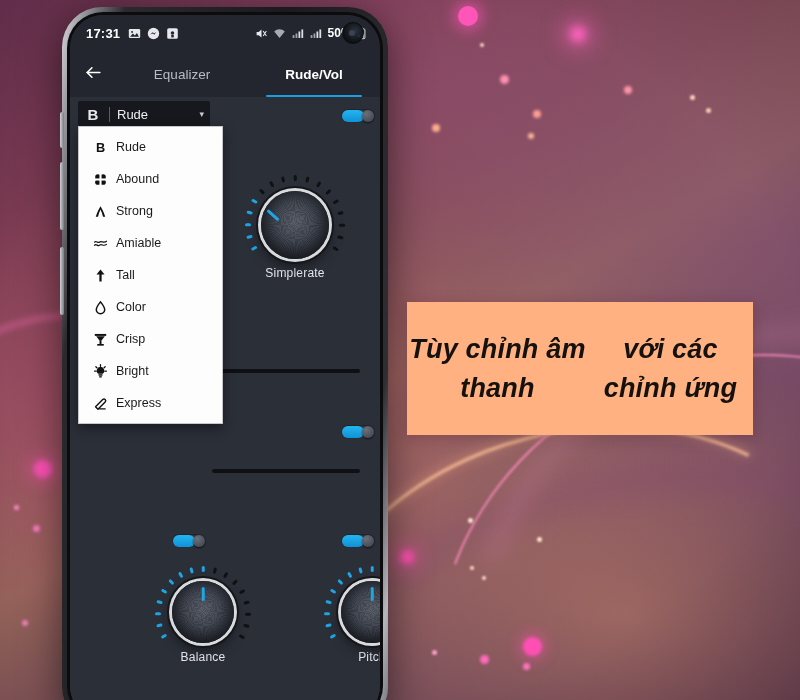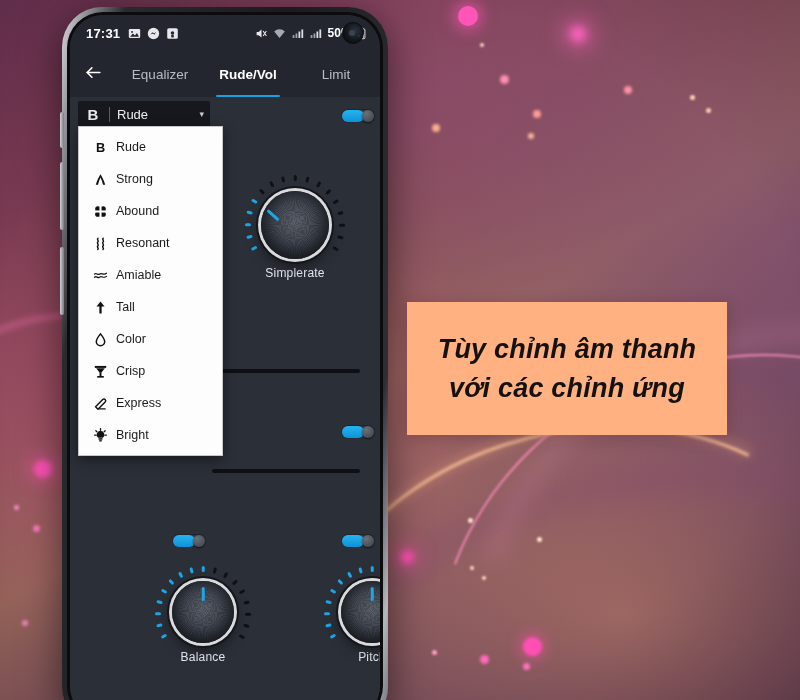--- a/index.html
+++ b/index.html
@@ -202,23 +202,23 @@
   .knob-label { color:#e7e9ee; font-size:12px; margin-top:7px; letter-spacing:0.2px; }
   .ticks { position:absolute; left:0; top:0; width:100%; height:100%; pointer-events:none; }
   .tick { position:absolute; left:50%; top:50%; transform-origin:0 0; }
   .tick i { display:block; width:6px; height:2.5px; border-radius:2px; background:#0f1115; }
   .tick.on i { background:#1fa5e4; }
 
   .divider { position:absolute; height:4px; border-radius:3px; background:#0e1014; }
 
   
   #banner {
-    position:absolute; left:407px; top:302px; width:320px; height:133px;
+    position:absolute; left:407px; top:302px; width:346px; height:133px;
     background:#ffb182;
-    display:flex; flex-direction:column; align-items:center; justify-content:center;
+    display:flex; flex-direction:row; align-items:center; justify-content:center;
     box-shadow:0 3px 14px rgba(60,20,30,0.25);
   }
   #banner .bl {
     color:#15110f; font-style:italic; font-weight:700;
     font-size:27px; line-height:1.42; text-align:center; letter-spacing:0.2px;
   }
 </style>
 </head>
 <body>
 
@@ -334,21 +334,20 @@
           <span>
             <svg viewBox="0 0 24 24" fill="none" stroke="#ffffff" stroke-width="2" stroke-linecap="round" stroke-linejoin="round">
                 <line x1="20" y1="12" x2="4" y2="12"></line>
                 <polyline points="10,6 4,12 10,18"></polyline>
               </svg>
           </span>
         </div>
         <div class="tabs">
           <div class="tab">Equalizer</div>
           <div class="tab active">Rude/Vol</div>
-          <div class="tab">Limit</div>
         </div>
       </div>
 
       <div id="appbody">
 
         <div class="knob-wrap" style="left:166px;top:78px;width:118px;">
           <div class="ticks" style="left:9px;top:0;width:100px;height:100px;">
               <div class="tick on" style="transform: rotate(150deg) translate(44px, -1.25px);">
                 <i></i>
               </div>
@@ -526,46 +525,37 @@
               <span class="dd-ico">
                 <svg viewBox="0 0 20 20" width="15" height="15">
                   <text x="10" y="16" font-family="Liberation Sans, sans-serif" font-size="17" font-weight="900" text-anchor="middle" fill="#111">B</text>
                 </svg>
               </span>
               <span class="dd-lbl">Rude</span>
             </div>
             <div class="dd-item">
               <span class="dd-ico">
                 <svg viewBox="0 0 20 20" width="15" height="15">
-                  <path d="M10 3 C12.6 7.5 14.8 12 16.3 17 L13.3 17 C12.6 13.5 11.5 10.2 10 7.2 C8.5 10.2 7.4 13.5 6.7 17 L3.7 17 C5.2 12 7.4 7.5 10 3 Z" fill="#111"></path>
-                </svg>
-              </span>
-              <span class="dd-lbl">Strong</span>
-            </div>
-            <div class="dd-item">
-              <span class="dd-ico">
-                <svg viewBox="0 0 20 20" width="15" height="15">
                   <circle cx="6.5" cy="6.5" r="3.6" fill="#111"></circle>
                   <circle cx="13.5" cy="6.5" r="3.6" fill="#111"></circle>
                   <circle cx="6.5" cy="13.5" r="3.6" fill="#111"></circle>
                   <circle cx="13.5" cy="13.5" r="3.6" fill="#111"></circle>
                   <rect x="8.6" y="3" width="2.8" height="14" fill="#fff"></rect>
                   <rect x="3" y="8.6" width="14" height="2.8" fill="#fff"></rect>
                 </svg>
               </span>
               <span class="dd-lbl">Abound</span>
             </div>
             <div class="dd-item">
               <span class="dd-ico">
                 <svg viewBox="0 0 20 20" width="15" height="15">
-                  <path d="M6.6 3 C4.4 4.6 8.6 6.3 6.4 8 C4.2 9.7 8.6 11.4 6.4 13.2 C4.4 14.8 8.4 16.3 6.4 18" stroke="#111" stroke-width="2" fill="none" stroke-linecap="round"></path>
-                  <path d="M13.6 3 C11.4 4.6 15.6 6.3 13.4 8 C11.2 9.7 15.6 11.4 13.4 13.2 C11.4 14.8 15.4 16.3 13.4 18" stroke="#111" stroke-width="2" fill="none" stroke-linecap="round"></path>
-                </svg>
-              </span>
-              <span class="dd-lbl">Resonant</span>
+                  <path d="M10 3 C12.6 7.5 14.8 12 16.3 17 L13.3 17 C12.6 13.5 11.5 10.2 10 7.2 C8.5 10.2 7.4 13.5 6.7 17 L3.7 17 C5.2 12 7.4 7.5 10 3 Z" fill="#111"></path>
+                </svg>
+              </span>
+              <span class="dd-lbl">Strong</span>
             </div>
             <div class="dd-item">
               <span class="dd-ico">
                 <svg viewBox="0 0 20 20" width="15" height="15">
                   <path d="M2 8.2 C4.4 5.4 6.4 10.4 9 8 C11.4 5.8 14 10.2 18 7" stroke="#111" stroke-width="1.6" fill="none" stroke-linecap="round"></path>
                   <path d="M2 12.4 C4.4 9.6 6.4 14.6 9 12.2 C11.4 10 14 14.4 18 11.2" stroke="#111" stroke-width="1.6" fill="none" stroke-linecap="round"></path>
                 </svg>
               </span>
               <span class="dd-lbl">Amiable</span>
             </div>
@@ -589,47 +579,47 @@
             <div class="dd-item">
               <span class="dd-ico">
                 <svg viewBox="0 0 20 20" width="15" height="15">
                   <rect x="2.4" y="2.6" width="15.2" height="2.6" fill="#111"></rect>
                   <path d="M4.2 5.6 L15.8 5.6 L11.3 11.4 L8.7 11.4 Z" fill="#111"></path>
                   <rect x="8.7" y="11" width="2.6" height="5.2" fill="#111"></rect>
                   <rect x="5.6" y="16" width="8.8" height="2.2" fill="#111"></rect>
                 </svg>
               </span>
               <span class="dd-lbl">Crisp</span>
-            </div>
-            <div class="dd-item">
-              <span class="dd-ico">
-                <svg viewBox="0 0 20 20" width="15" height="15">
-                  <path d="M3.4 14.4 L13 4.8 A2.2 2.2 0 0 1 16.2 8 L6.6 17.6 Z" fill="none" stroke="#111" stroke-width="1.9" stroke-linejoin="round"></path>
-                  <line x1="8.6" y1="17.2" x2="16.2" y2="17.2" stroke="#111" stroke-width="1.7" stroke-linecap="round"></line>
-                </svg>
-              </span>
-              <span class="dd-lbl">Express</span>
             </div>
             <div class="dd-item">
               <span class="dd-ico">
                 <svg viewBox="0 0 20 20" width="15" height="15">
                   <g stroke="#111" stroke-width="1.7" stroke-linecap="round">
                     <line x1="10" y1="1" x2="10" y2="3"></line>
                     <line x1="3.8" y1="3.6" x2="5.2" y2="5"></line>
                     <line x1="16.2" y1="3.6" x2="14.8" y2="5"></line>
                     <line x1="2.2" y1="9.6" x2="4.2" y2="9.6"></line>
                     <line x1="17.8" y1="9.6" x2="15.8" y2="9.6"></line>
                   </g>
                   <path d="M10 3.6 A5.3 5.3 0 0 1 13.2 13 L6.8 13 A5.3 5.3 0 0 1 10 3.6 Z" fill="#111"></path>
                   <rect x="7.4" y="13.6" width="5.2" height="2" fill="#111"></rect>
                   <rect x="8.3" y="16.2" width="3.4" height="1.8" fill="#111"></rect>
                 </svg>
               </span>
               <span class="dd-lbl">Bright</span>
             </div>
+            <div class="dd-item">
+              <span class="dd-ico">
+                <svg viewBox="0 0 20 20" width="15" height="15">
+                  <path d="M3.4 14.4 L13 4.8 A2.2 2.2 0 0 1 16.2 8 L6.6 17.6 Z" fill="none" stroke="#111" stroke-width="1.9" stroke-linejoin="round"></path>
+                  <line x1="8.6" y1="17.2" x2="16.2" y2="17.2" stroke="#111" stroke-width="1.7" stroke-linecap="round"></line>
+                </svg>
+              </span>
+              <span class="dd-lbl">Express</span>
+            </div>
           </div>
 
       </div>
     </div>
   </div>
 </div>
 
 <div id="banner">
   <div class="bl">Tùy chỉnh âm thanh</div>
   <div class="bl">với các chỉnh ứng</div>

